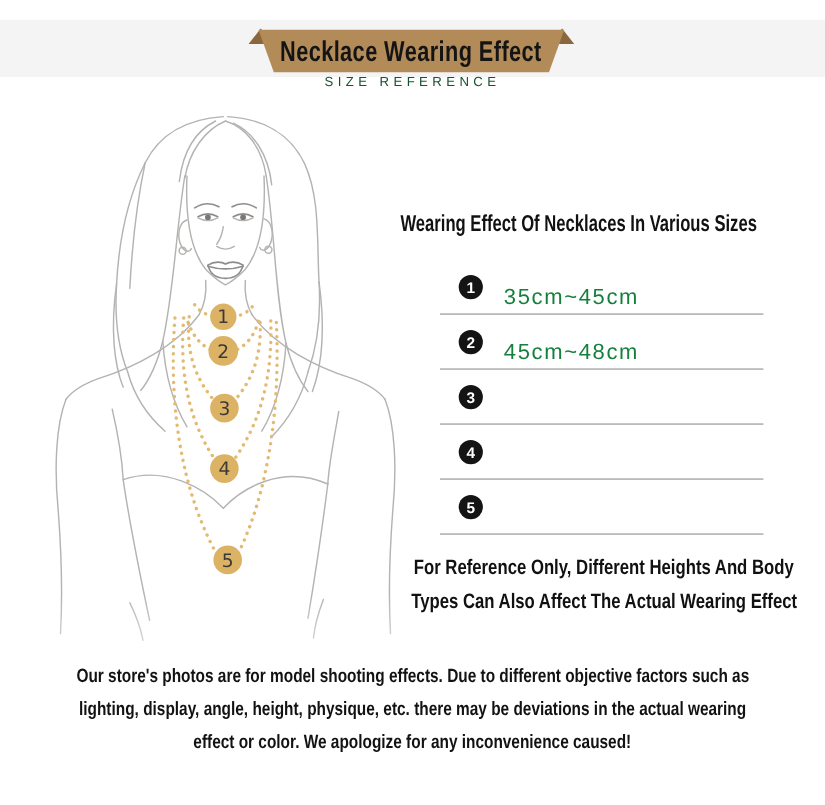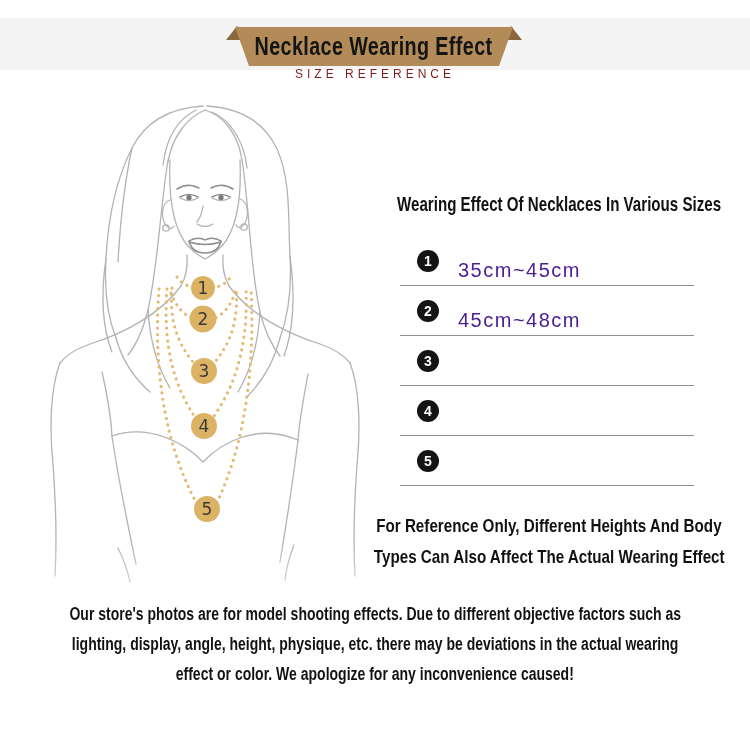--- a/index.html
+++ b/index.html
@@ -7,33 +7,33 @@
         font-family:"Liberation Sans",sans-serif;color:#1a1a1a;text-decoration:underline;}
   
   .header-band{position:absolute;left:0;top:18px;width:750px;height:52px;background:#f4f4f4;}
   .ribbon{position:absolute;left:224px;top:5px;width:300px;height:43px;}
   .ribbon svg{position:absolute;left:0;top:0;}
   .ribbon-title{position:absolute;left:0;top:4px;width:300px;height:39px;
         display:flex;align-items:center;justify-content:center;}
   .ribbon-title span{display:inline-block;white-space:nowrap;font-size:26px;font-weight:bold;
         color:#141414;transform:scaleX(0.76);transform-origin:50% 50%;letter-spacing:0.5px;}
   .subtitle{position:absolute;left:0;top:49px;width:750px;text-align:center;
-        font-size:12px;letter-spacing:4px;color:#7f1d1d;}
+        font-size:12px;letter-spacing:4px;color:#14532d;}
   
-  .panel-title{position:absolute;left:391px;top:192px;width:336px;display:flex;justify-content:center;align-items:center;}
+  .panel-title{position:absolute;left:358px;top:192px;width:336px;display:flex;justify-content:center;align-items:center;}
   .panel-title span{display:inline-block;white-space:nowrap;font-size:21px;font-weight:bold;
         color:#111;transform:scaleX(0.72);transform-origin:50% 50%;}
   .size-table{position:absolute;left:400px;top:236px;width:294px;}
   .size-row{height:49px;border-bottom:1px solid #8f8f8f;display:flex;align-items:center;}
   .num-badge{display:inline-flex;align-items:center;justify-content:center;flex:0 0 auto;
         width:22px;height:22px;border-radius:50%;background:#141414;color:#ffffff;
         font-size:14px;font-weight:bold;margin-left:17px;}
-  .size-text{margin-left:19px;font-size:20px;color:#4c1d95;letter-spacing:1.5px;white-space:nowrap;margin-top:20px;}
+  .size-text{margin-left:19px;font-size:20px;color:#15803d;letter-spacing:1.5px;white-space:nowrap;margin-top:20px;}
   .note{position:absolute;left:375px;top:506px;width:348px;}
-  .note .line{height:31px;display:flex;justify-content:center;align-items:flex-end;}
+  .note .line{height:31px;display:flex;justify-content:center;align-items:flex-start;}
   .note .line span{display:inline-block;white-space:nowrap;font-size:19px;font-weight:bold;
         color:#111;transform:scaleX(0.80);transform-origin:50% 50%;}
   
   .footer{position:absolute;left:0;top:599px;width:750px;}
   .footer .line{height:30px;display:flex;justify-content:center;align-items:center;}
   .footer .line span{display:inline-block;white-space:nowrap;font-size:17.5px;font-weight:bold;
         color:#121212;transform:scaleX(0.80);transform-origin:50% 50%;}
   
   .figure{position:absolute;left:20px;top:80px;width:360px;height:560px;}
   .sk{fill:none;stroke:#b5b3b1;stroke-width:1.3;stroke-linecap:round;}

